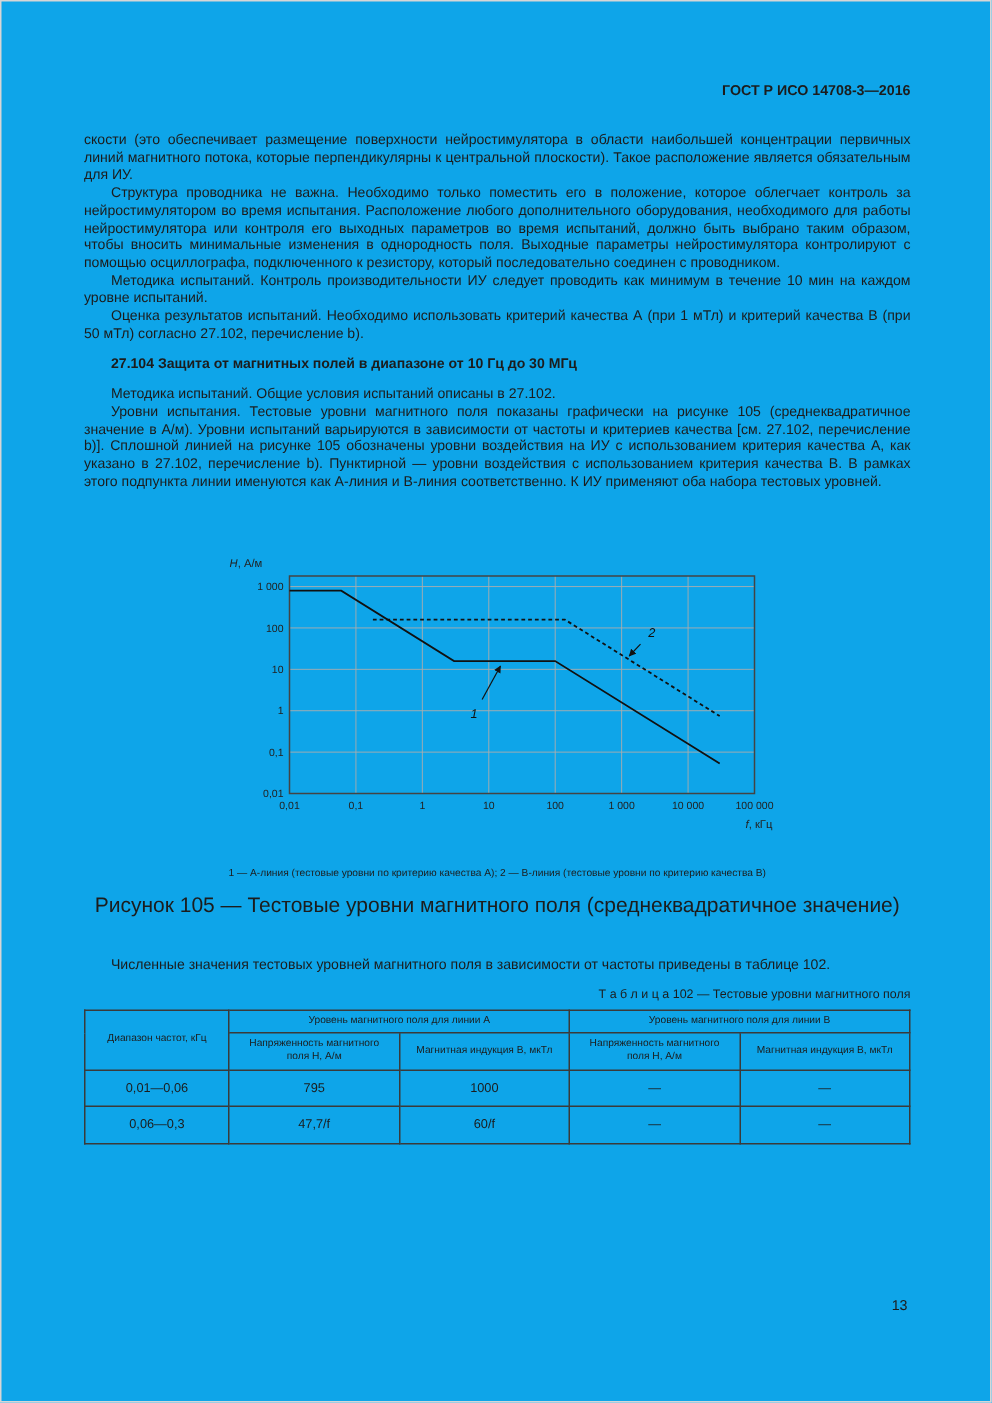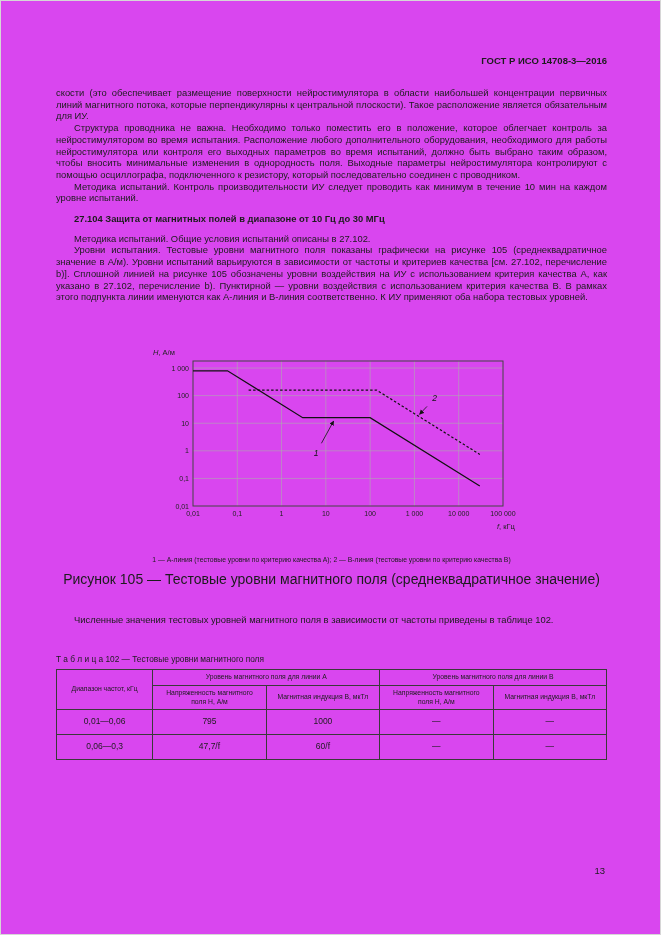--- a/index.html
+++ b/index.html
@@ -1,29 +1,29 @@
 <!DOCTYPE html>
 <html lang="ru"><head>
 <meta charset="utf-8">
 <style>
   * { margin:0; padding:0; box-sizing:border-box; }
   html,body { background:#e9e9e9; }
   body { font-family:"Liberation Sans", sans-serif; color:#1c1c1c; }
-  .page { width:661px; height:935px; background:#d946ef; position:relative; margin:0 auto; overflow:hidden; border:1px solid #d6d6d6; }
+  .page { width:661px; height:935px; background:#0ea5e9; position:relative; margin:0 auto; overflow:hidden; border:1px solid #d6d6d6; }
   .header { position:absolute; top:54px; right:53px; font-size:9.5px; font-weight:bold; }
   .content { position:absolute; top:86px; left:55px; right:53px; font-size:9.4px; line-height:11.7px; text-align:justify; }
   .content p { text-indent:18px; }
   .content p.noindent { text-indent:0; }
   .heading { font-weight:bold; margin:9px 0 8px 0; }
   .figure { margin-top:44px; }
   .chart-wrap { margin-left:93px; }
   .legend { margin-top:16px; font-size:6.8px; line-height:8.6px; text-align:center; text-indent:0; }
   .caption { margin-top:10px; font-size:14px; text-align:center; text-indent:0; }
   .after-fig { margin-top:28px; }
-  .table-label { margin-top:28px; margin-bottom:4px; font-size:8.3px; text-align:left; }
+  .table-label { margin-top:8px; margin-bottom:4px; font-size:8.3px; text-align:right; }
   table { width:100%; border-collapse:collapse; table-layout:fixed; }
   td { border:1px solid #3a3a3a; text-align:center; vertical-align:middle; }
   td.th { font-size:6.8px; line-height:8.6px; padding:3px 6px; }
   tr.data td { font-size:8.5px; padding:6px 20px; }
   .page-number { position:absolute; top:864px; right:55px; font-size:9.5px; }
   
   .grid  { stroke:#adadad; stroke-width:0.6; }
   .frame { fill:none; stroke:#444; stroke-width:1; }
   .tick  { font-family:"Liberation Sans",sans-serif; font-size:7px; fill:#222; }
   .axis  { font-family:"Liberation Sans",sans-serif; font-size:7.5px; fill:#222; }
@@ -34,20 +34,21 @@
 <body>
 
 <div class="page">
 
   <div class="header">ГОСТ Р ИСО 14708-3—2016</div>
 
   <div class="content">
     <p class="noindent">скости (это обеспечивает размещение поверхности нейростимулятора в области наибольшей концентрации первичных линий магнитного потока, которые перпендикулярны к центральной плоскости). Такое расположение является обязательным для ИУ.</p>
     <p>Структура проводника не важна. Необходимо только поместить его в положение, которое облегчает контроль за нейростимулятором во время испытания. Расположение любого дополнительного оборудования, необходимого для работы нейростимулятора или контроля его выходных параметров во время испытаний, должно быть выбрано таким образом, чтобы вносить минимальные изменения в однородность поля. Выходные параметры нейростимулятора контролируют с помощью осциллографа, подключенного к резистору, который последовательно соединен с проводником.</p>
     <p>Методика испытаний. Контроль производительности ИУ следует проводить как минимум в течение 10 мин на каждом уровне испытаний.</p>
+    <p>Оценка результатов испытаний. Необходимо использовать критерий качества А (при 1 мТл) и критерий качества В (при 50 мТл) согласно 27.102, перечисление b).</p>
     <p class="heading">27.104 Защита от магнитных полей в диапазоне от 10 Гц до 30 МГц</p>
     <p>Методика испытаний. Общие условия испытаний описаны в 27.102.</p>
     <p>Уровни испытания. Тестовые уровни магнитного поля показаны графически на рисунке 105 (среднеквадратичное значение в А/м). Уровни испытаний варьируются в зависимости от частоты и критериев качества [см. 27.102, перечисление b)]. Сплошной линией на рисунке 105 обозначены уровни воздействия на ИУ с использованием критерия качества А, как указано в 27.102, перечисление b). Пунктирной — уровни воздействия с использованием критерия качества В. В рамках этого подпункта линии именуются как А-линия и В-линия соответственно. К ИУ применяют оба набора тестовых уровней.</p>
 
     <div class="figure">
       <div class="chart-wrap">
         <svg id="chart-svg" width="400" height="190">
             <defs>
               <marker id="ah" markerWidth="7" markerHeight="7" refX="5.5" refY="3" orient="auto">
                 <path d="M0,0L6,3L0,6Z" fill="#111111"></path>

